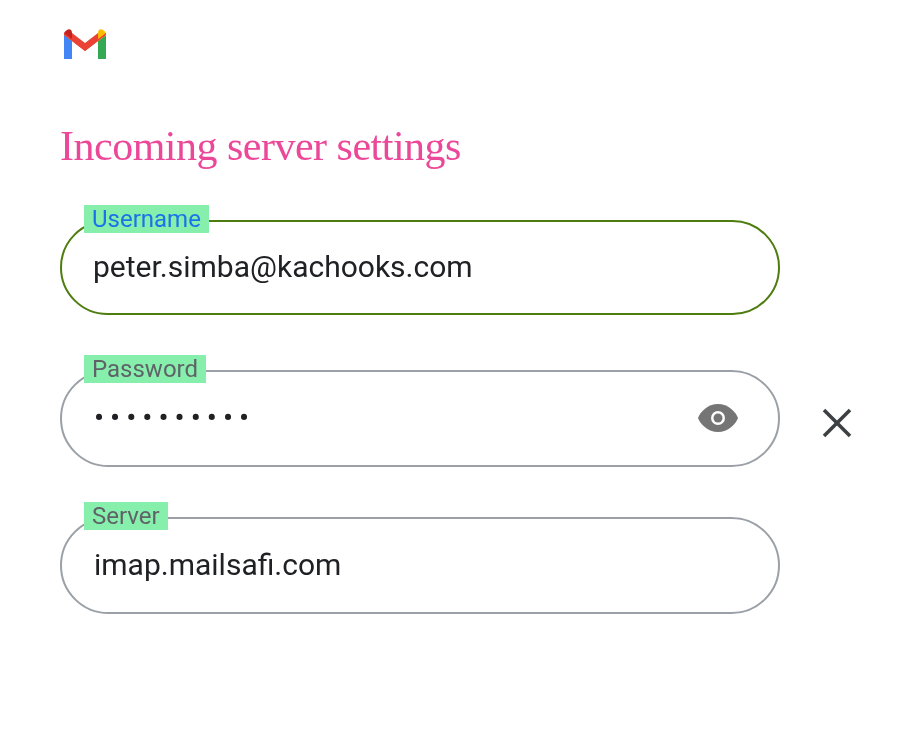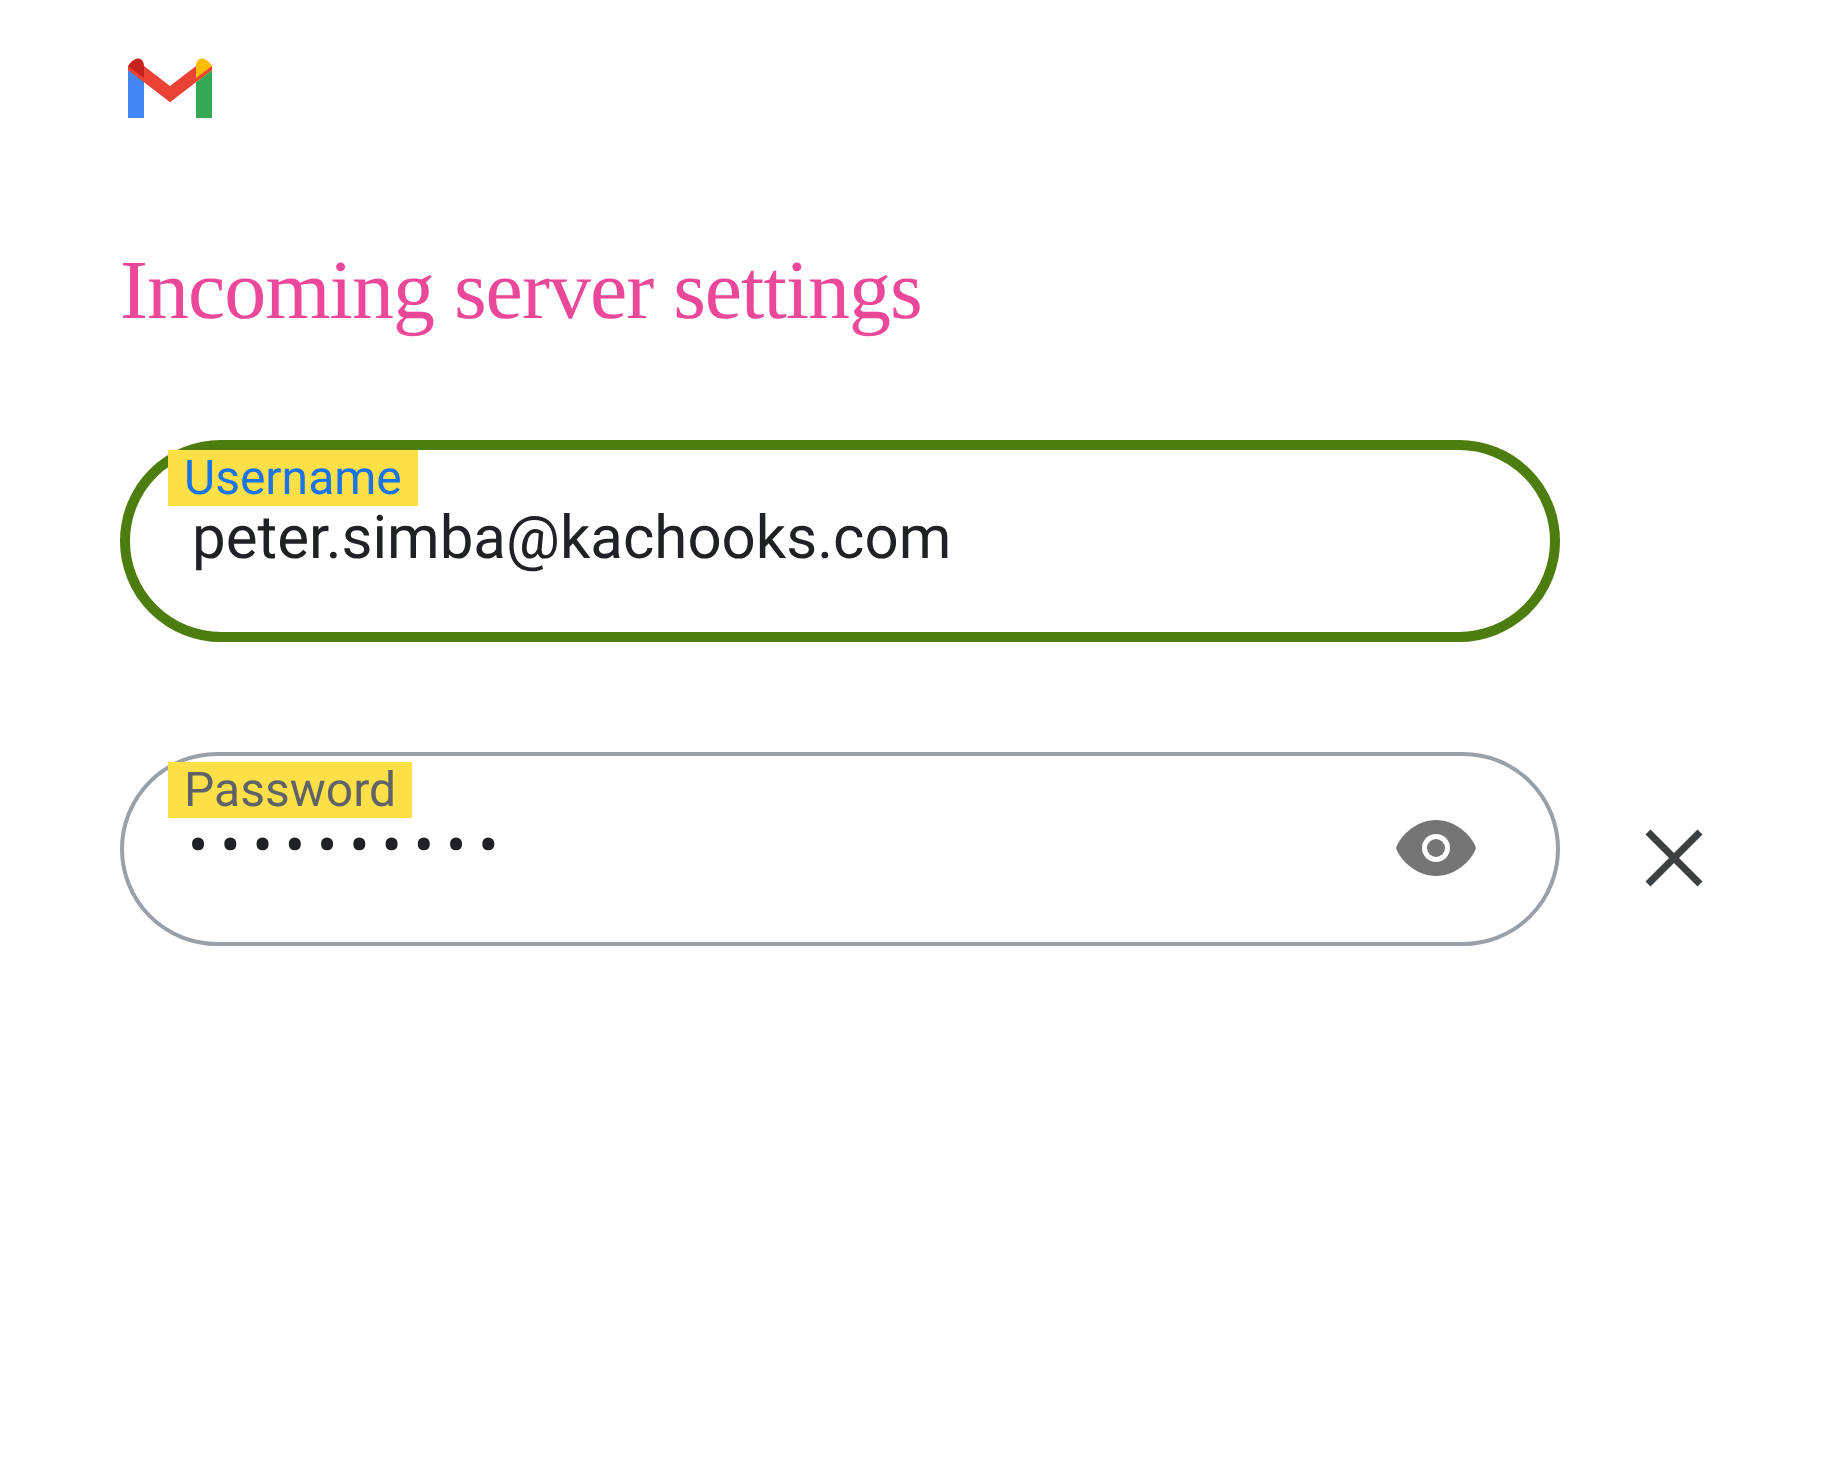--- a/index.html
+++ b/index.html
@@ -45,42 +45,41 @@
       margin-bottom: 0;
     }
     .field {
       position: relative;
       flex: 1;
     }
     .field-label {
       position: absolute;
       top: -15px;
       left: 24px;
-      background: #fde047;
+      background: #86efac;
       padding: 0 8px;
       font-size: 24px;
       font-weight: 400;
       color: #5f6368;
       z-index: 2;
-      margin-top: 20px;
     }
     .field.focused .field-label {
       color: #1a73e8;
     }
     .field-input-wrap {
       border: 2px solid #9aa0a6;
       border-radius: 60px;
       padding: 28px 32px 30px 32px;
       width: 720px;
       display: flex;
       align-items: center;
       gap: 12px;
     }
     .field.focused .field-input-wrap {
-      border: 5px solid #4d7c0f;
+      border: 2px solid #4d7c0f;
       padding: 27px 31px 29px 31px;
     }
     .field-input {
       border: none;
       outline: none;
       font-size: 30px;
       font-weight: 400;
       color: #202124;
       width: 100%;
       background: transparent;
@@ -153,14 +152,22 @@
       </div>
     </div>
     <span class="close-icon">
       <svg width="34" height="34" viewBox="0 0 34 34">
         <line x1="4" y1="4" x2="30" y2="30" stroke="#3c4043" stroke-width="3.5"></line>
         <line x1="30" y1="4" x2="4" y2="30" stroke="#3c4043" stroke-width="3.5"></line>
       </svg>
     </span>
   </div>
 
+  <div class="field-wrapper server-wrapper">
+    <div class="field server">
+      <label class="field-label">Server</label>
+      <div class="field-input-wrap">
+        <input type="text" class="field-input" value="imap.mailsafi.com" style="">
+      </div>
+    </div>
+  </div>
 
 </div>
 
 </body></html>

